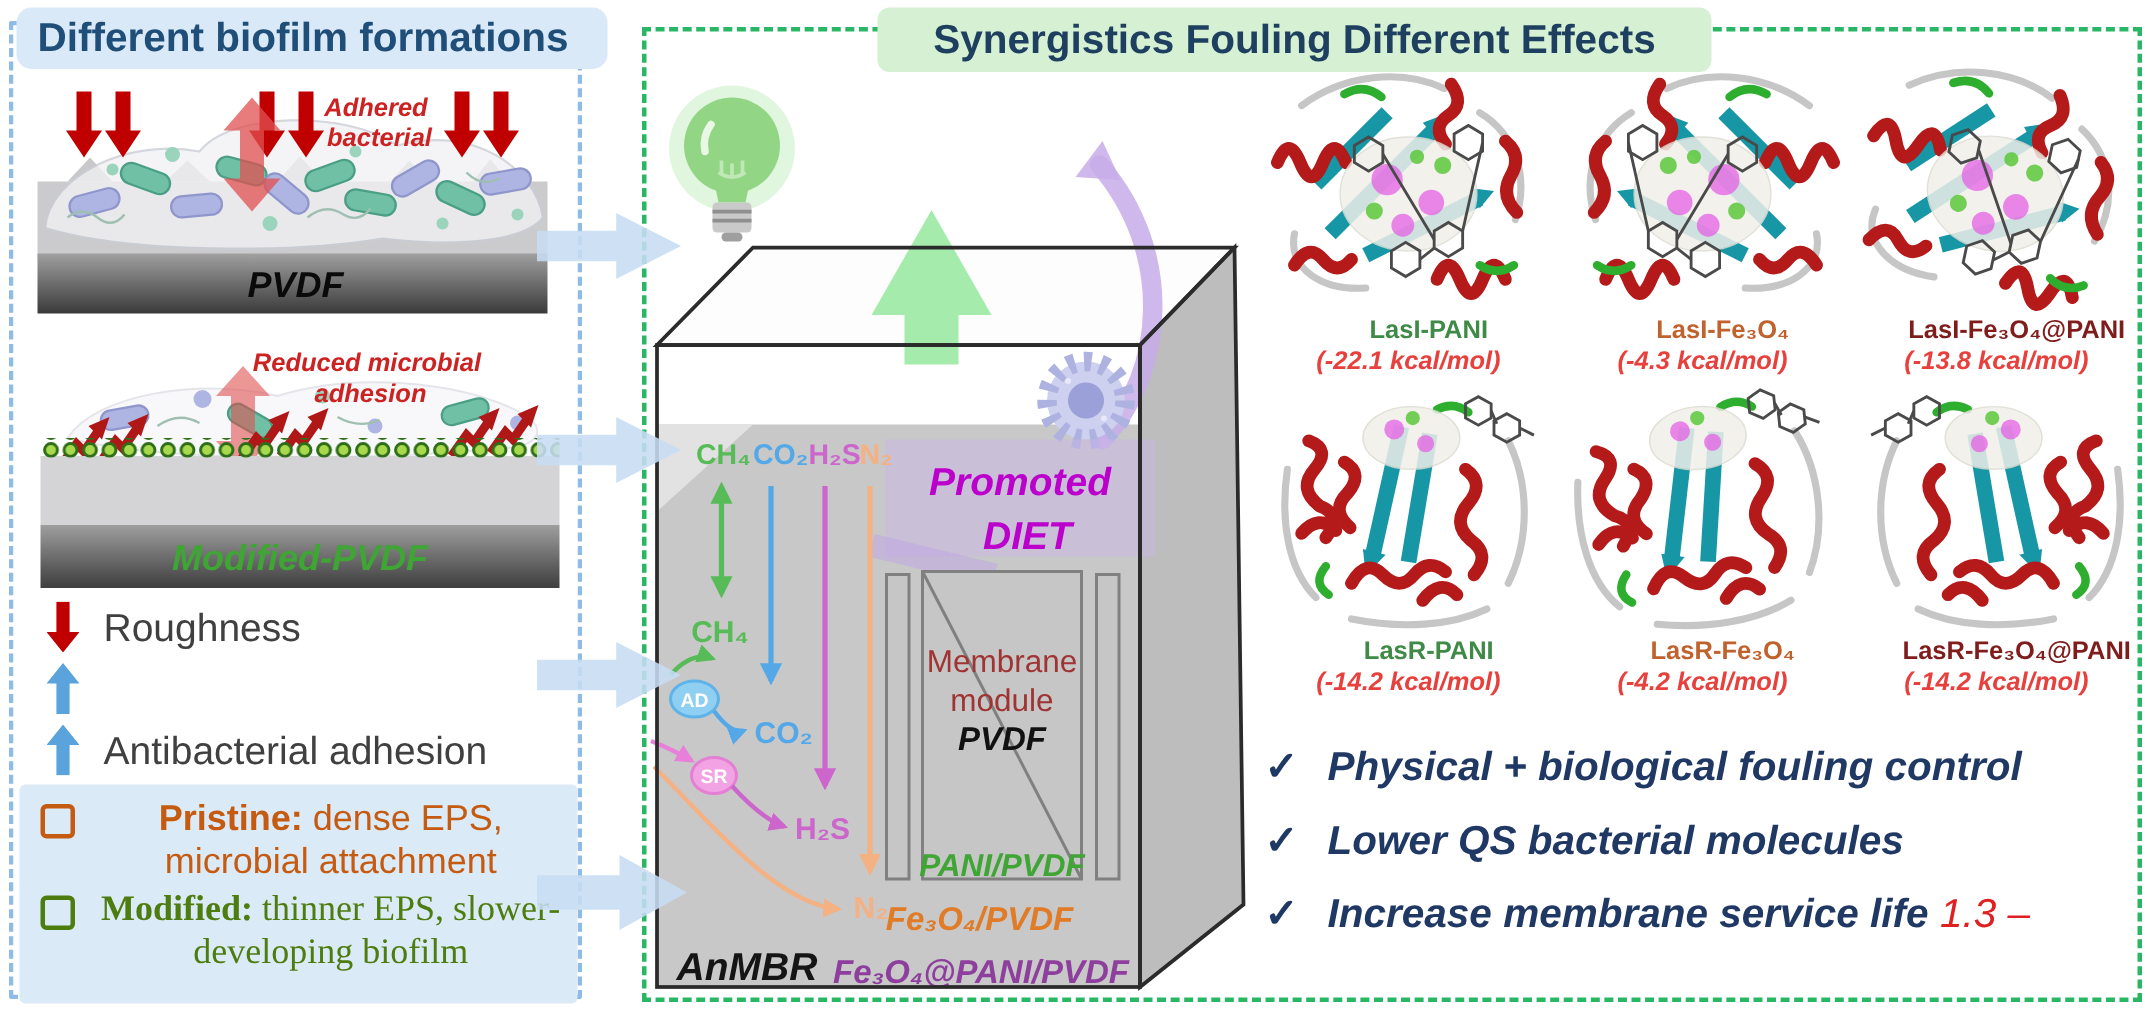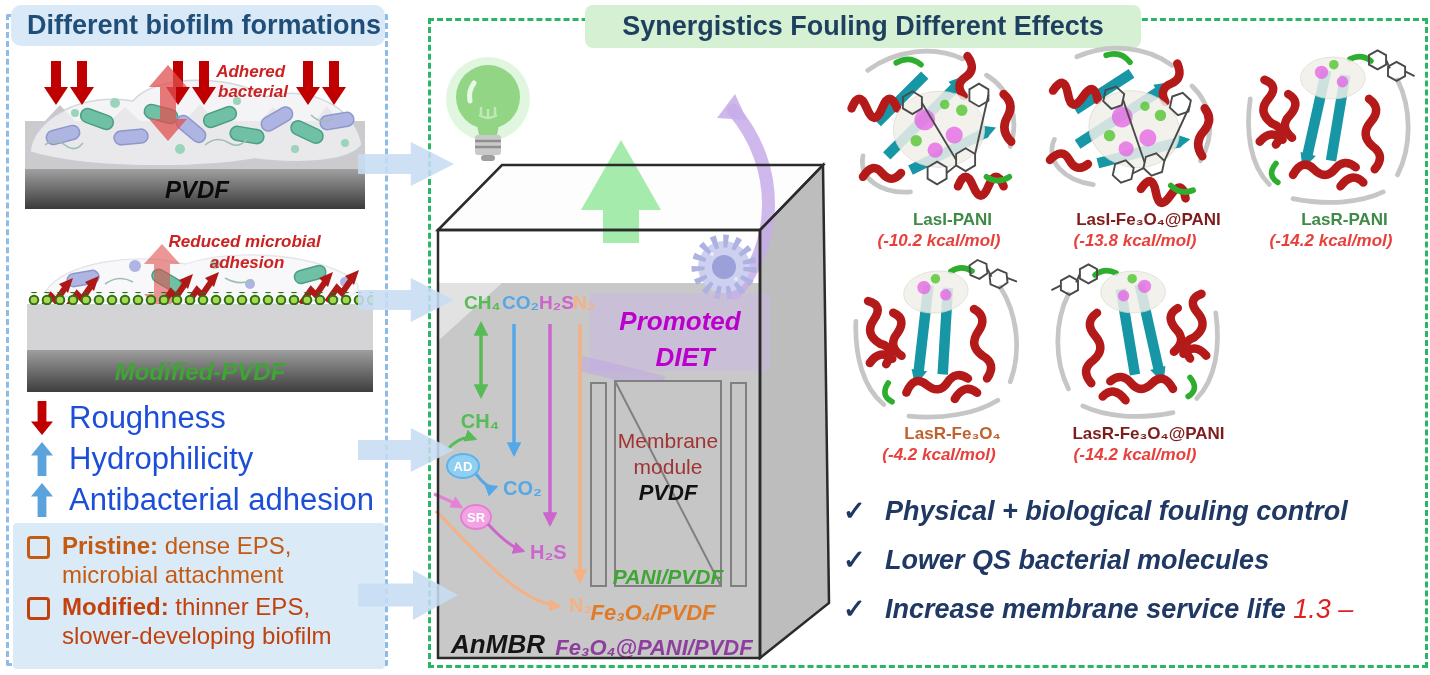--- a/index.html
+++ b/index.html
@@ -1,39 +1,39 @@
 <!DOCTYPE html>
 <html><head>
 <meta charset="utf-8">
 <style>
   html,body{margin:0;padding:0;background:#fff;font-family:"Liberation Sans",sans-serif;}
   .canvas{position:relative;width:1430px;height:675px;background:#fff;overflow:hidden;}
 
   
   .left-panel{position:absolute;left:6px;top:14px;width:382px;height:652px;border:3px dashed #8FBCE6;border-radius:2px;box-sizing:border-box;}
   .lp-title{position:absolute;left:2px;top:-12px;width:366px;background:#DAE9F8;border-radius:10px;
-    text-align:right;font-size:27px;font-weight:bold;color:#1F4E79;padding:5px 4px;}
+    text-align:left;font-size:27px;font-weight:bold;color:#1F4E79;padding:5px 14px;}
   .illus{position:absolute;left:6px;}
   .illus1{top:40px;width:365px;height:155px;}
   .illus2{top:205px;width:370px;height:175px;}
 
   .legend{position:absolute;left:22px;top:384px;display:flex;flex-direction:column;gap:7px;}
   .legend-row{display:flex;align-items:center;gap:16px;height:34px;}
   .arr{width:22px;height:34px;clip-path:polygon(50% 100%,0 60%,30% 60%,30% 0,70% 0,70% 60%,100% 60%);}
   .arr.up{transform:rotate(180deg);}
   .arr.red{background:#C00000;}
   .arr.blue{background:#5BA3DC;}
-  .legend-label{font-size:31px;color:#1d4ed8;}
+  .legend-label{font-size:26px;color:#404040;}
 
   .notes-box{position:absolute;left:4px;top:506px;width:372px;height:146px;background:#DBEAF7;border-radius:4px;
     box-sizing:border-box;padding:8px 6px 0 14px;display:flex;flex-direction:column;gap:2px;}
-  .note{display:flex;gap:12px;font-size:24px;line-height:1.22;}
+  .note{display:flex;gap:12px;font-size:24px;line-height:1.22;text-align:center;}
   .note .cbox{flex:0 0 17px;width:17px;height:17px;border:3px solid currentColor;border-radius:4px;margin-top:5px;}
   .note.pristine{color:#C55A11;}
-  .note.modified{color:#c2410c;}
+  .note.modified{color:#4d7c0f;font-family:Liberation Serif, serif;}
   .note b{font-weight:bold;}
 
   
   .flow-arrow{position:absolute;background:#C7DDF2;opacity:.88;z-index:5;
     clip-path:polygon(0 27%,55% 27%,55% 0,100% 50%,55% 100%,55% 73%,0 73%);}
   .fa1{left:358px;top:142px;width:96px;height:44px;}
   .fa2{left:358px;top:278px;width:96px;height:44px;}
   .fa3{left:358px;top:428px;width:96px;height:44px;}
   .fa4{left:358px;top:570px;width:100px;height:50px;}
 
@@ -203,21 +203,20 @@
       <text x="185" y="158" text-anchor="middle" font-size="24" font-weight="bold" font-style="italic" fill="#3FA535">Modified-PVDF</text>
     </svg>
 
     <div class="legend">
       <div class="legend-row">
         <div class="arr red"></div>
         <span class="legend-label">Roughness</span>
       </div>
       <div class="legend-row">
         <div class="arr blue up"></div>
-        <span class="legend-label">Hydrophilicity</span>
       </div>
       <div class="legend-row">
         <div class="arr blue up"></div>
         <span class="legend-label">Antibacterial adhesion</span>
       </div>
     </div>
 
     <div class="notes-box">
       <div class="note pristine">
         <span class="cbox"></span>
@@ -340,21 +339,28 @@
         <polygon points="327,172 390,107 396,545 327,600"></polygon>
       </g>
     </svg>
 
     <div class="protein-grid">
       <figure class="pcell">
         <svg class="pimg" viewBox="0 0 200 175">
             <use href="#protA"></use>
           </svg>
         <div class="pname c-green">LasI-PANI</div>
-        <div class="penergy">(-10.2 kcal/mol)</div>
+        <div class="penergy">(-22.1 kcal/mol)</div>
+      </figure>
+      <figure class="pcell">
+        <svg class="pimg" viewBox="0 0 200 175">
+            <use href="#protA" transform="translate(200,0) scale(-1,1)"></use>
+          </svg>
+        <div class="pname c-orange">LasI-Fe₃O₄</div>
+        <div class="penergy">(-4.3 kcal/mol)</div>
       </figure>
       <figure class="pcell">
         <svg class="pimg" viewBox="0 0 200 175">
             <use href="#protA" transform="rotate(12 100 88)"></use>
           </svg>
         <div class="pname c-violet">LasI-Fe₃O₄@PANI</div>
         <div class="penergy">(-13.8 kcal/mol)</div>
       </figure>
       <figure class="pcell">
         <svg class="pimg" viewBox="0 0 200 175">

